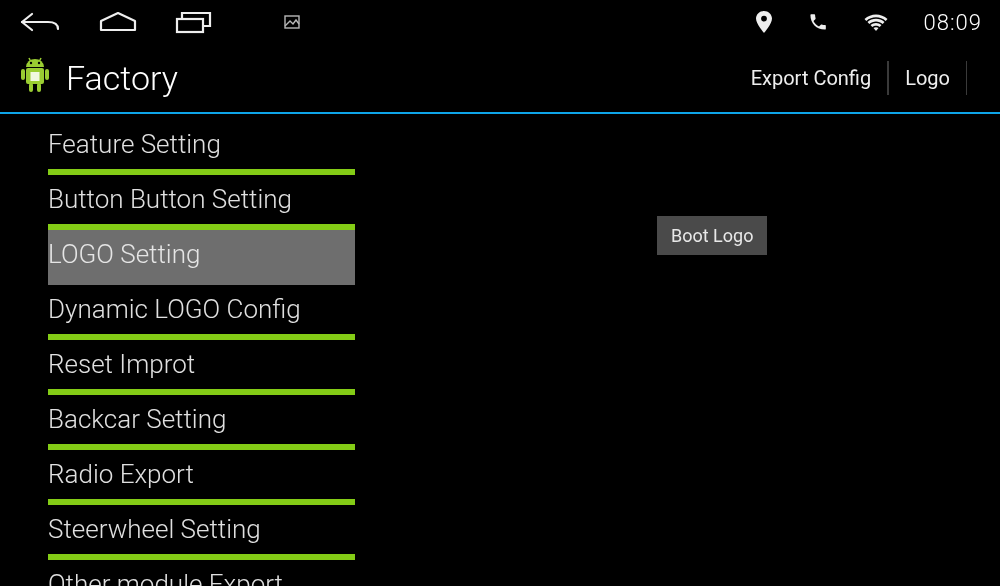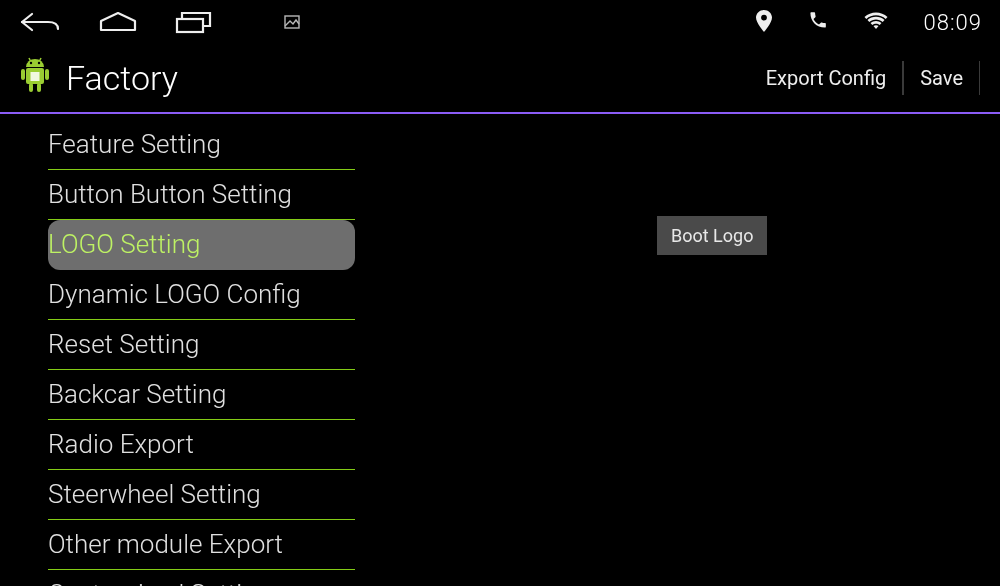--- a/index.html
+++ b/index.html
@@ -17,41 +17,42 @@
     display: flex;
     align-items: center;
     padding: 0 18px;
     color: #eee;
   }
   .nav-left { display: flex; align-items: center; gap: 36px; }
   .nav-left svg, .status-right svg { display: block; }
   .status-right {
     margin-left: auto;
     display: flex;
+    align-items: center;
     gap: 36px;
   }
   .picture-glyph {
     margin-left: 34px;
     font-size: 14px;
     opacity: .9;
   }
   .clock {
     font-size: 22px;
     letter-spacing: 1px;
     color: #fff;
     font-weight: 300;
   }
 
   
   .title-bar {
     height: 70px;
     display: flex;
     align-items: center;
-    padding: 0 20px 0 18px;
-    border-bottom: 2px solid #8b5cf6;
+    padding: 0 33px 0 18px;
+    border-bottom: 2px solid #0ea5e9;
   }
   .app-icon { margin-right: 14px; }
   .app-title {
     font-size: 34px;
     font-weight: 300;
     color: #fff;
   }
   .actions { margin-left: auto; display: flex; align-items: flex-start; }
   .action-btn {
     font-size: 20px;
@@ -74,29 +75,28 @@
   .menu {
     width: 355px;
     padding-top: 6px;
   }
   .menu-item {
     font-size: 26px;
     font-weight: 300;
     color: #e0e0e0;
     padding: 9px 0 10px 0;
     margin-left: 48px;
-    border-bottom: 1px solid #84cc16;
+    border-bottom: 6px solid #84cc16;
     cursor: pointer;
     white-space: nowrap;
   }
   .menu-item.selected {
     background: #6e6e6e;
-    color: #bef264;
+    color: #e5e5e5;
     border-bottom-color: transparent;
-    border-radius: 12px;
   }
   .menu-item:last-child { border-bottom: none; }
 
   .detail {
     flex: 1;
     position: relative;
   }
   .logo-btn {
     position: absolute;
     left: 302px;
@@ -177,32 +177,32 @@
       <circle cx="13" cy="6" r="1.2" fill="#000"></circle>
       <circle cx="21" cy="6" r="1.2" fill="#000"></circle>
       <rect x="12.5" y="15" width="9" height="9" fill="#fff" opacity=".85"></rect>
     </svg>
   </span>
   <div class="app-title">Factory</div>
   <div class="actions">
     <div class="action-btn">Export Config</div>
     <div class="action-sep"></div>
     <div class="action-sep"></div>
-    <div class="action-btn">Save</div>
+    <div class="action-btn">Logo</div>
     <div class="action-sep"></div>
   </div>
 </div>
 
 <div class="content">
   <div class="menu" id="menu">
       <div class="menu-item">Feature Setting</div>
       <div class="menu-item">Button Button Setting</div>
       <div class="menu-item selected">LOGO Setting</div>
       <div class="menu-item">Dynamic LOGO Config</div>
-      <div class="menu-item">Reset Setting</div>
+      <div class="menu-item">Reset Improt</div>
       <div class="menu-item">Backcar Setting</div>
       <div class="menu-item">Radio Export</div>
       <div class="menu-item">Steerwheel Setting</div>
       <div class="menu-item">Other module Export</div>
       <div class="menu-item">Customized Setting</div>
     </div>
   <div class="detail">
     <div class="logo-btn">Boot Logo</div>
   </div>
 </div>

